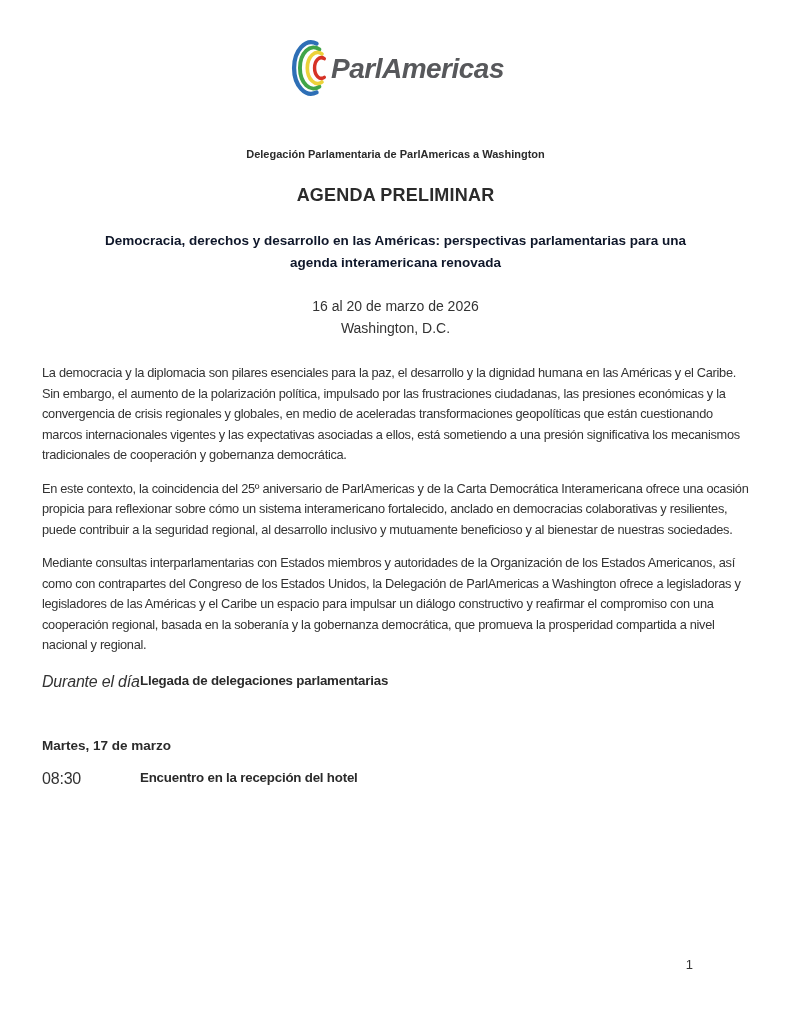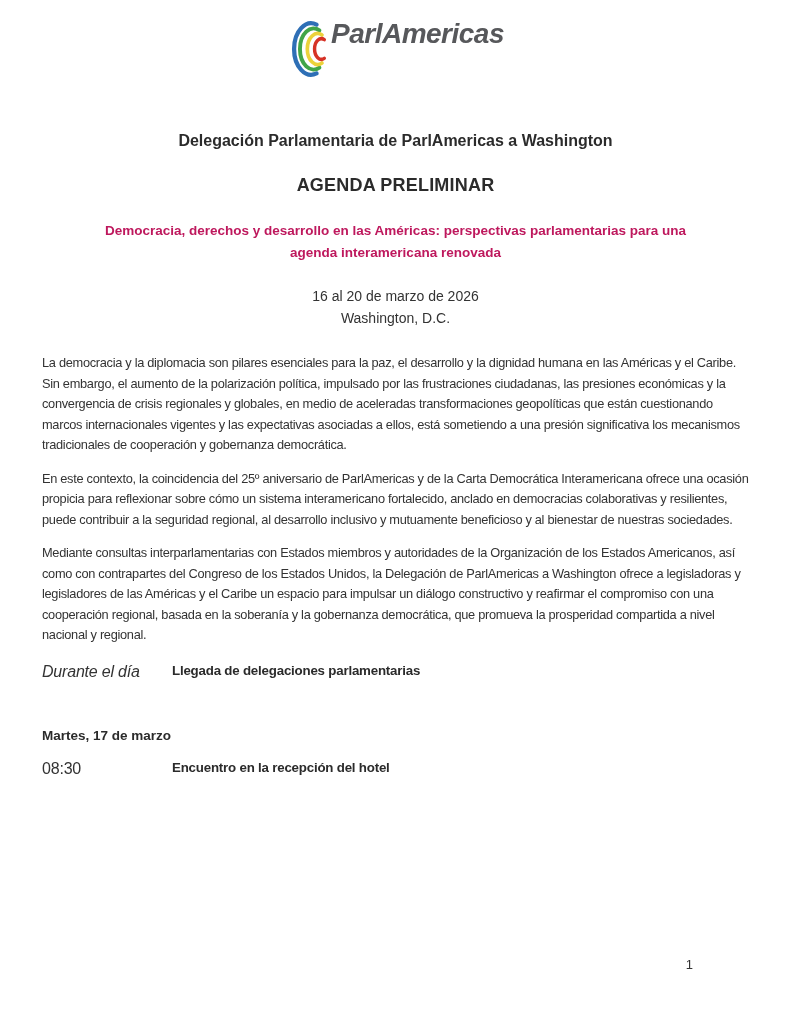--- a/index.html
+++ b/index.html
@@ -13,61 +13,62 @@
     width: 791px;
     height: 1024px;
     margin: 0 auto;
     background: #ffffff;
     font-family: "Liberation Sans", sans-serif;
     color: #333333;
     overflow: hidden;
   }
   
   .logo {
-    padding-top: 16px;
+    padding-top: 32px;
     height: 72px;
     display: flex;
     justify-content: center;
+    align-items: center;
   }
   .logo svg {
     display: block;
   }
   .logo-text {
     font-size: 28px;
     font-weight: bold;
     font-style: italic;
     color: #57585b;
     letter-spacing: -0.5px;
     margin-left: -4px;
     margin-top: 2px;
   }
   
   .subtitle {
     margin-top: 44px;
     text-align: center;
     font-weight: bold;
-    font-size: 16px;
+    font-size: 11px;
     color: #2b2b2b;
   }
   .main-title {
     margin: 25px 0 0 0;
     text-align: center;
     font-weight: bold;
     font-size: 18px;
     letter-spacing: 0.2px;
     color: #2b2b2b;
   }
   .theme {
     margin: 24px auto 0;
     max-width: 604px;
     text-align: center;
     font-weight: bold;
     font-size: 13.5px;
     line-height: 22px;
-    color: #be185d;
+    color: #0f172a;
   }
   .dates {
     margin-top: 21px;
     text-align: center;
     font-size: 14px;
     line-height: 22px;
     color: #333333;
   }
   .location {
     text-align: center;
@@ -108,21 +109,20 @@
     flex: 0 0 98px;
     font-size: 16px;
     letter-spacing: -0.2px;
     color: #333333;
   }
   .sched-time.italic {
     font-style: italic;
   }
   .sched-body {
     flex: 1;
-    margin-left: 32px;
   }
   .sched-title {
     font-weight: bold;
     font-size: 13.3px;
     letter-spacing: -0.2px;
     color: #2b2b2b;
   }
   .sched-venue {
     margin-top: 3px;
     font-style: italic;

